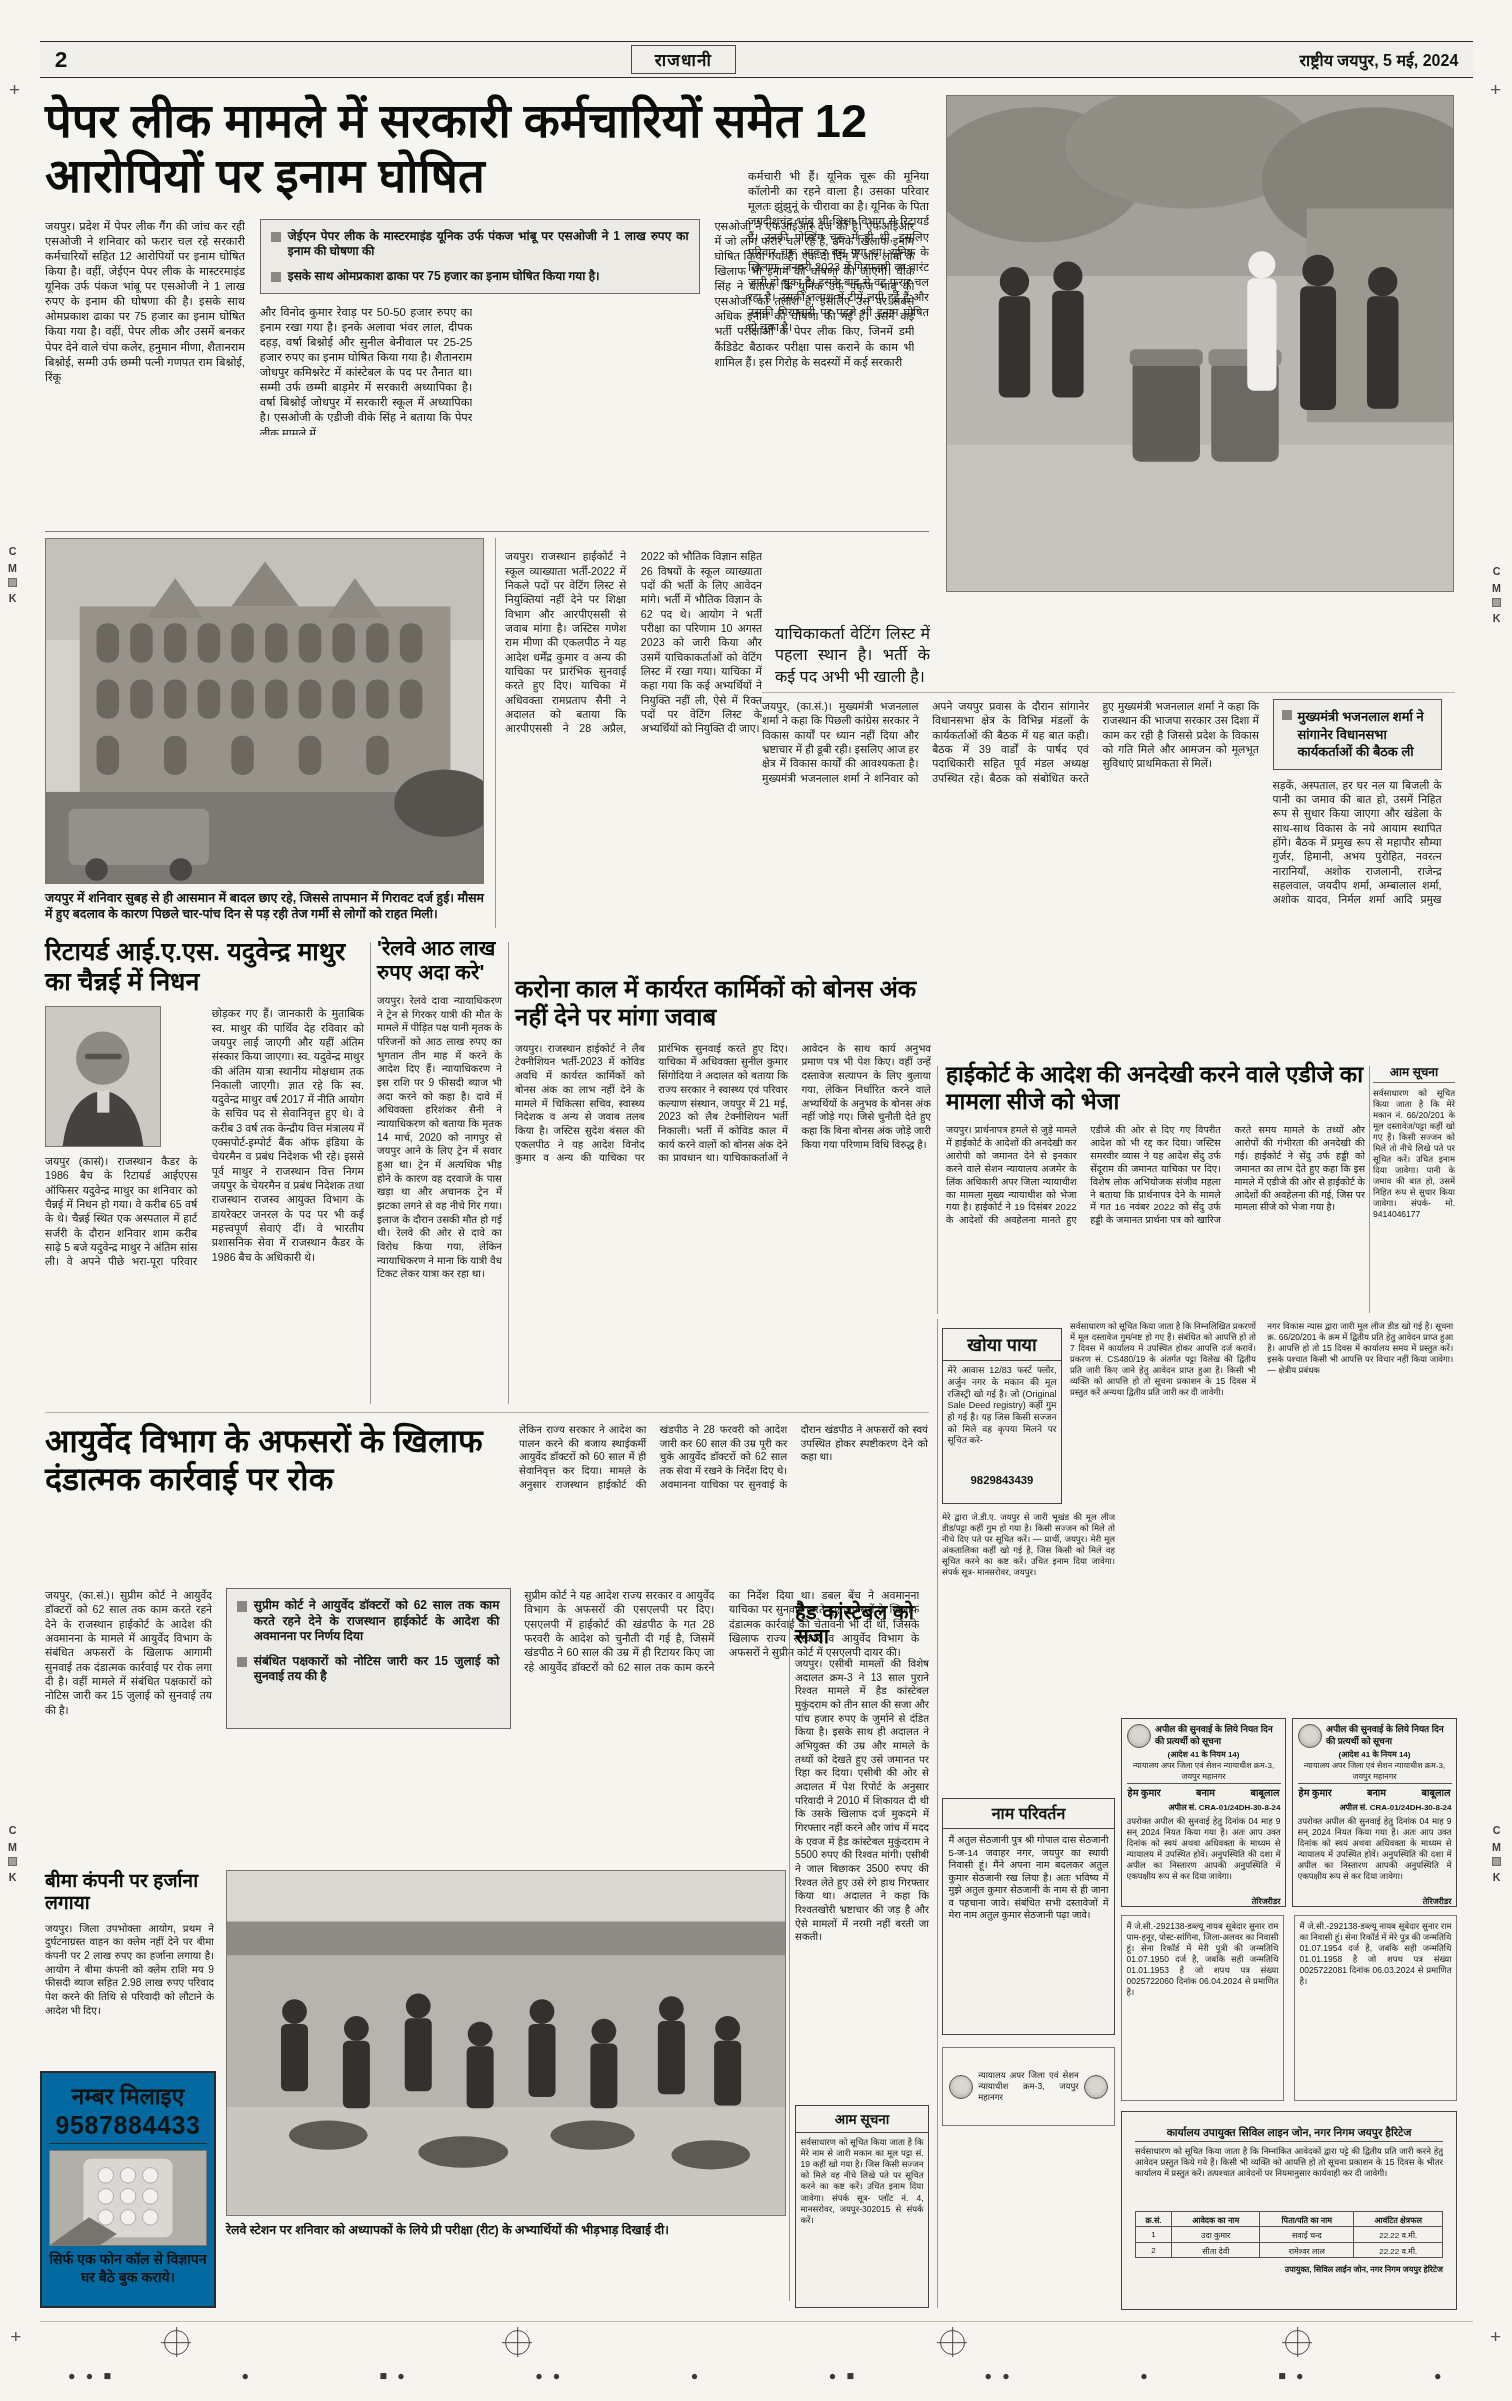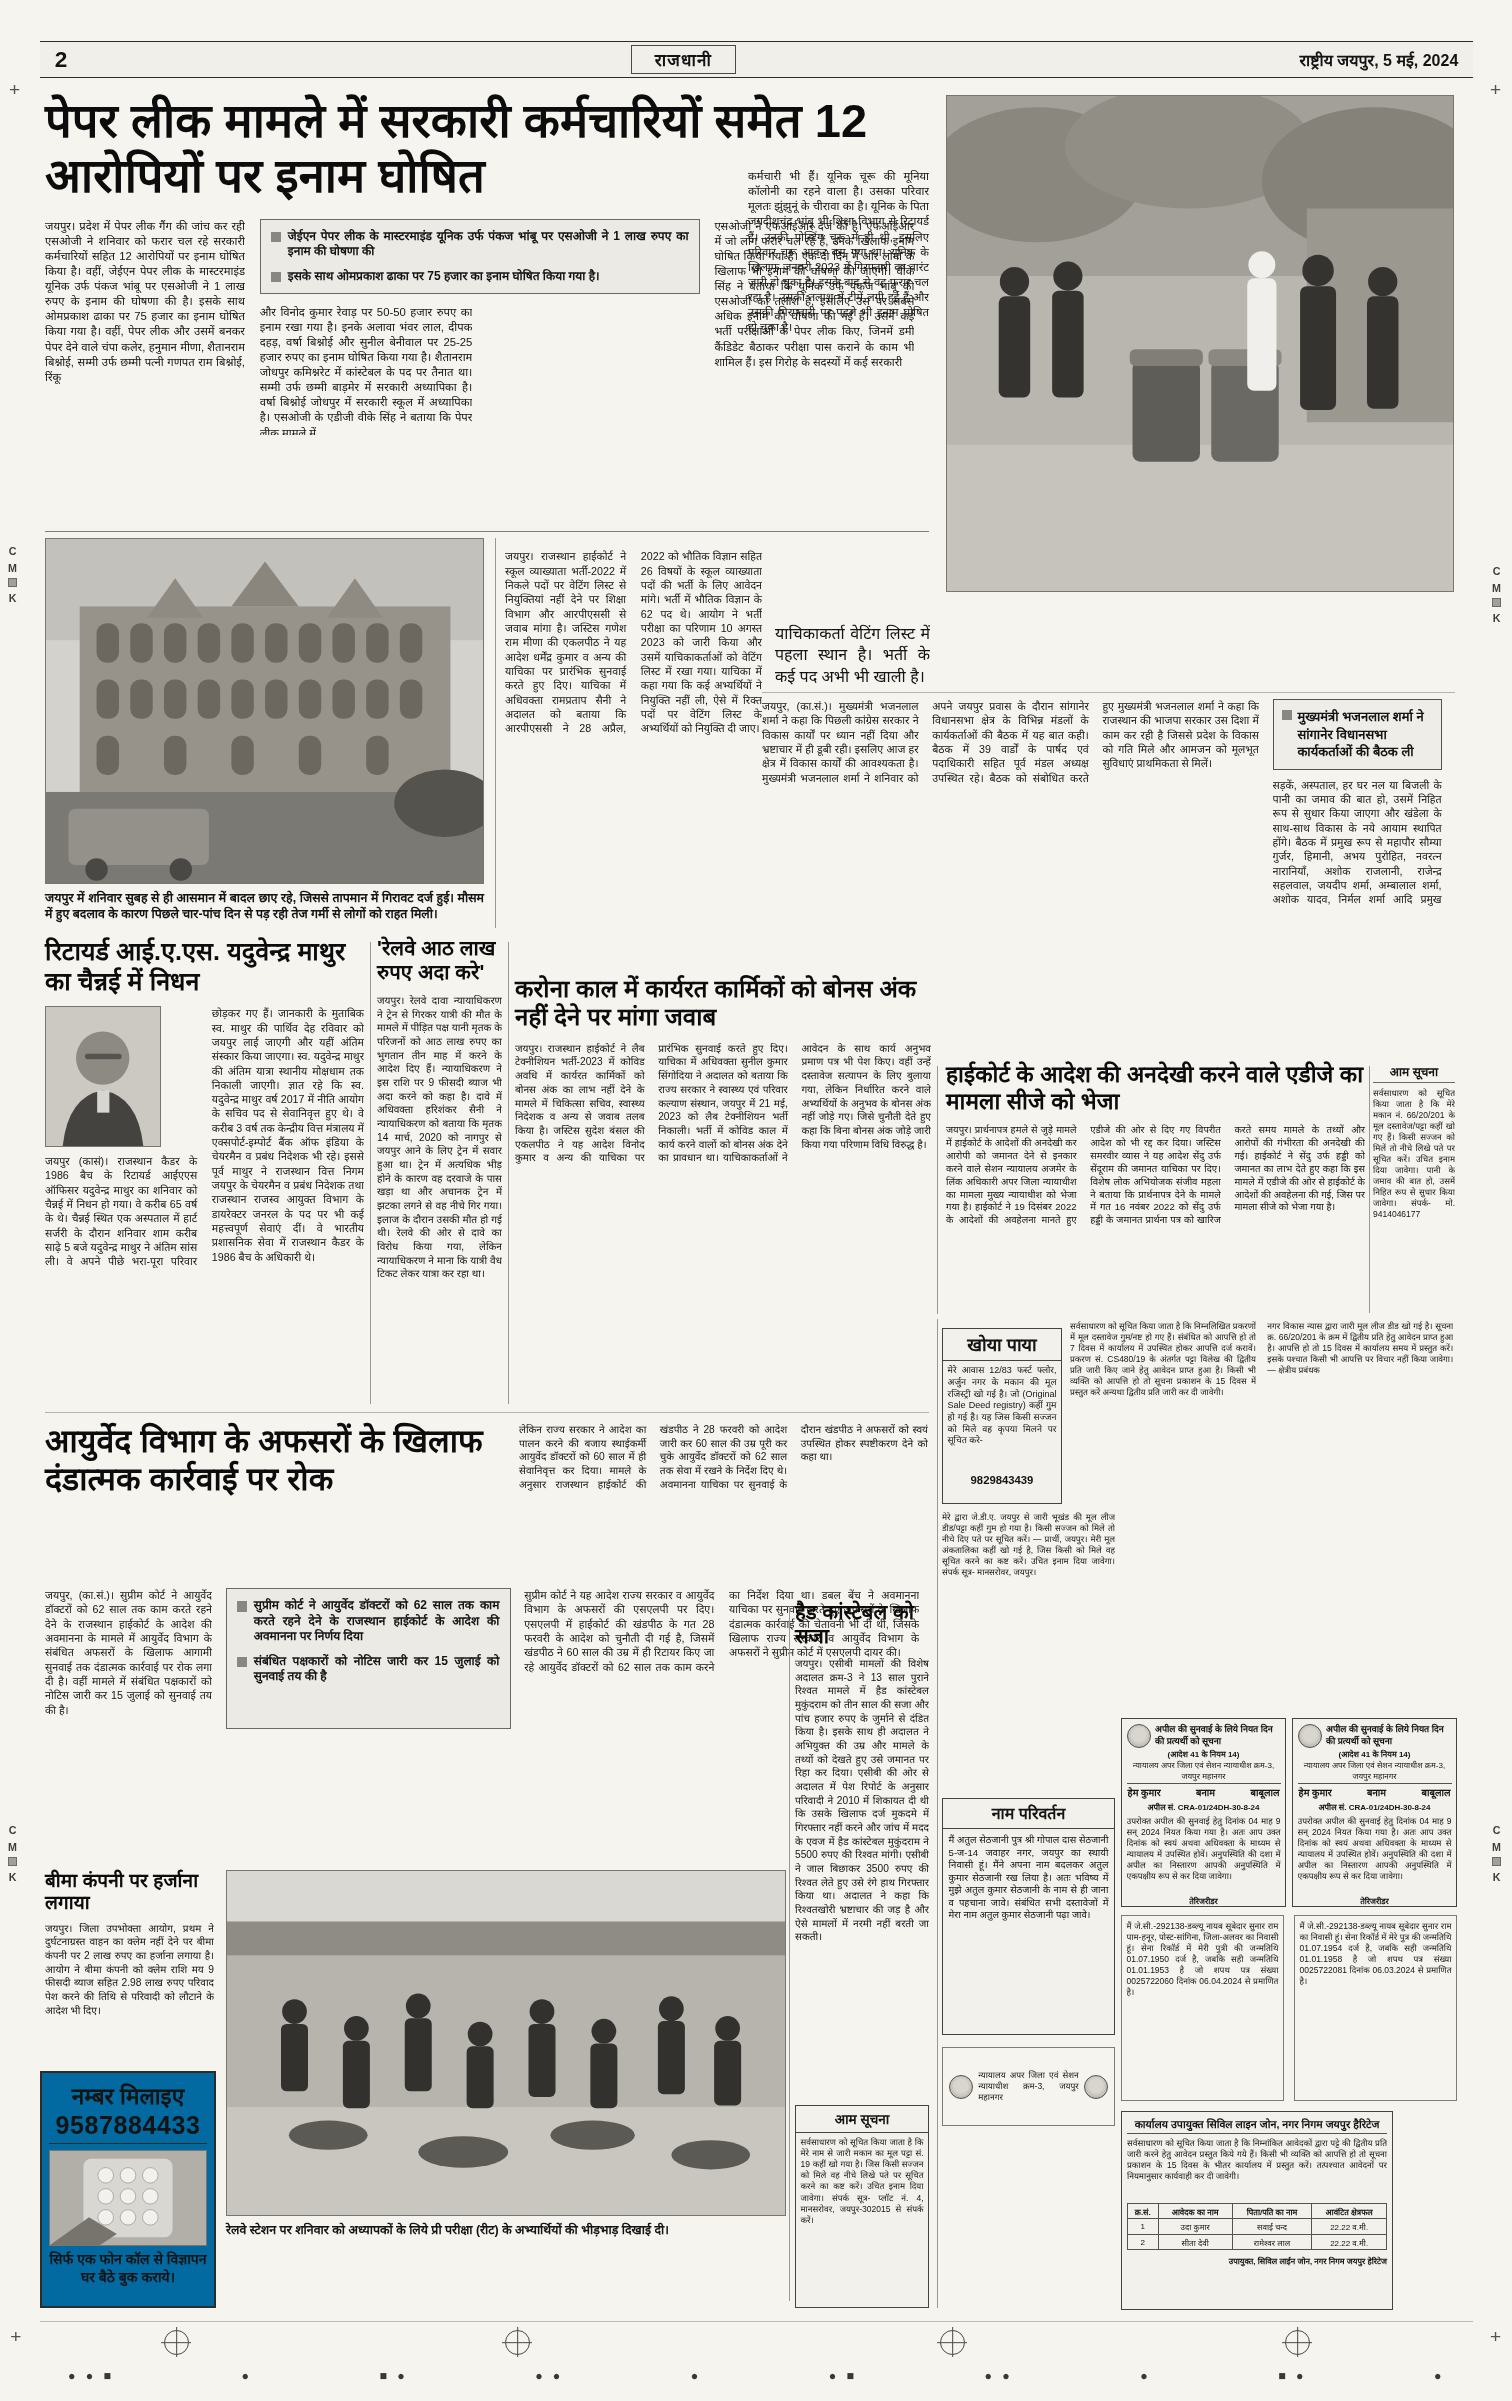--- a/index.html
+++ b/index.html
@@ -30,21 +30,21 @@
   .regmark{position:absolute;width:25px;height:25px;border:1.7px solid #4c4a47;border-radius:50%}
   .regmark:before,.regmark:after{content:"";position:absolute;background:#4c4a47}
   .regmark:before{left:50%;top:-4.5px;width:1.7px;height:30.5px;transform:translateX(-50%)}
   .regmark:after{top:50%;left:-4.5px;height:1.7px;width:30.5px;transform:translateY(-50%)}
   .cmyk{display:flex;flex-direction:column;gap:4.5px;align-items:center;font-size:10.7px;font-weight:700;color:#3f3d3a}
   .cmyk .ysq{width:9px;height:9px;background:#a3a09a;border:0.6px solid #6d6b66}
   .header-band{border-top:1.7px solid #2d2b28;border-bottom:1.1px solid #2d2b28;display:flex;align-items:center;justify-content:space-between;padding:0 14.7px;background:#f1efe9}
   .section-pill{border:1.1px double #4b4946;padding:2.3px 22.6px;font-weight:700;font-size:17px;letter-spacing:1.1px}
   table.nt{border-collapse:collapse;width:100%;font-size:8px}
   table.nt th,table.nt td{border:0.6px solid #55534f;padding:1.7px 2.3px;text-align:center}
-  .sign-row{display:flex;justify-content:center;align-items:flex-end;font-size:8px;font-weight:700}
+  .sign-row{display:flex;justify-content:flex-end;align-items:flex-end;font-size:8px;font-weight:700}
   .party-row{display:flex;justify-content:space-between;align-items:center;font-weight:700;font-size:9.6px;padding:2.3px 1.1px}
   .dots{font-size:12.4px;color:#3a3836;letter-spacing:3.4px}
   .plus{font-size:19px;color:#55534f;font-weight:400}
 </style>
 </head>
 <body>
 
 <div id="paper">
 
   <div class="abs header-band" style="left:40px;top:41px;width:1433px;height:37px">
@@ -380,21 +380,21 @@
     <span class="seal"></span>
     <span class="tiny" style="flex:1">न्यायालय अपर जिला एवं सेशन न्यायाधीश क्रम-3, जयपुर महानगर</span>
     <span class="seal"></span>
   </section>
 
   <section class="abs" style="left:1121px;top:1915px;width:336px;height:186px;display:flex;gap:10.2px">
     <div class="tiny" style="width:163px;border:0.6px solid #7e7c78;padding:4.5px">मैं जे.सी.-292138-डब्ल्यू नायब सूबेदार सुनार राम पाम-हनूर, पोस्ट-सांगिना, जिला-अलवर का निवासी हूं। सेना रिकॉर्ड में मेरी पुत्री की जन्मतिथि 01.07.1950 दर्ज है, जबकि सही जन्मतिथि 01.01.1953 है जो शपथ पत्र संख्या 0025722060 दिनांक 06.04.2024 से प्रमाणित है।</div>
     <div class="tiny" style="width:163px;border:0.6px solid #7e7c78;padding:4.5px">मैं जे.सी.-292138-डब्ल्यू नायब सूबेदार सुनार राम का निवासी हूं। सेना रिकॉर्ड में मेरे पुत्र की जन्मतिथि 01.07.1954 दर्ज है, जबकि सही जन्मतिथि 01.01.1958 है जो शपथ पत्र संख्या 0025722081 दिनांक 06.03.2024 से प्रमाणित है।</div>
   </section>
 
-  <section class="abs cbox" style="left:1121px;top:2111px;width:272px;height:199px;padding:5px">
+  <section class="abs cbox" style="left:1121px;top:2111px;width:336px;height:199px;padding:13px">
     <div style="font-weight:700;font-size:10.7px;text-align:center;border-bottom:0.6px solid #55534f;padding-bottom:2.3px">कार्यालय उपायुक्त सिविल लाइन जोन, नगर निगम जयपुर हैरिटेज</div>
     <div class="tiny" style="margin:3.4px 0;height:62px">सर्वसाधारण को सूचित किया जाता है कि निम्नांकित आवेदकों द्वारा पट्टे की द्वितीय प्रति जारी करने हेतु आवेदन प्रस्तुत किये गये हैं। किसी भी व्यक्ति को आपत्ति हो तो सूचना प्रकाशन के 15 दिवस के भीतर कार्यालय में प्रस्तुत करें। तत्पश्चात आवेदनों पर नियमानुसार कार्यवाही कर दी जावेगी।</div>
     <table class="nt">
       <thead>
         <tr>
           <th>क्र.सं.</th>
           <th>आवेदक का नाम</th>
           <th>पिता/पति का नाम</th>
           <th>आवंटित क्षेत्रफल</th>
         </tr>

